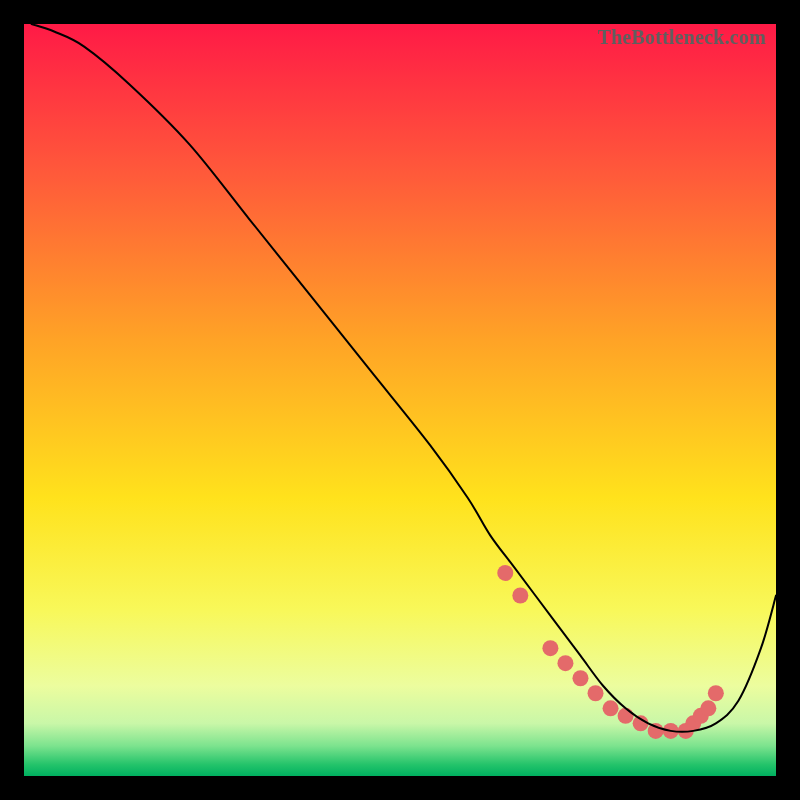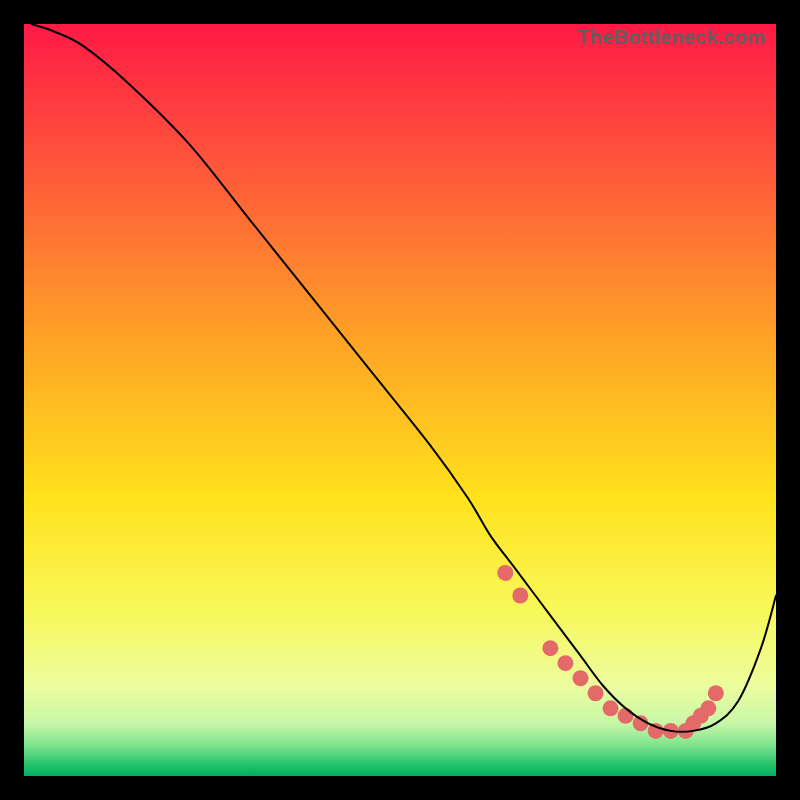--- a/index.html
+++ b/index.html
@@ -15,21 +15,21 @@
     left: 24px;
     top: 24px;
     width: 752px;
     height: 752px;
     background: #000;
   }
   .watermark {
     position: absolute;
     top: 2px;
     right: 10px;
-    font-family: Liberation Sans, sans-serif;
+    font-family: Liberation Serif, serif;
     font-size: 20px;
     font-weight: 600;
     color: #5f5f5f;
     letter-spacing: 0.2px;
   }
   svg.plot {
     position: absolute;
     left: 0;
     top: 0;
     width: 752px;

